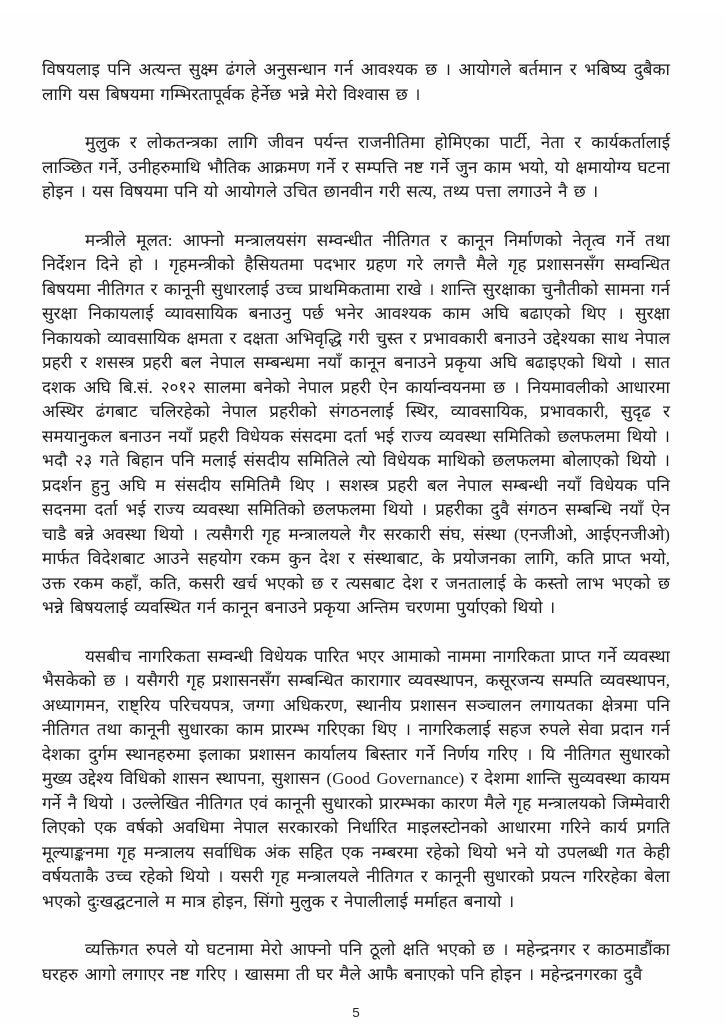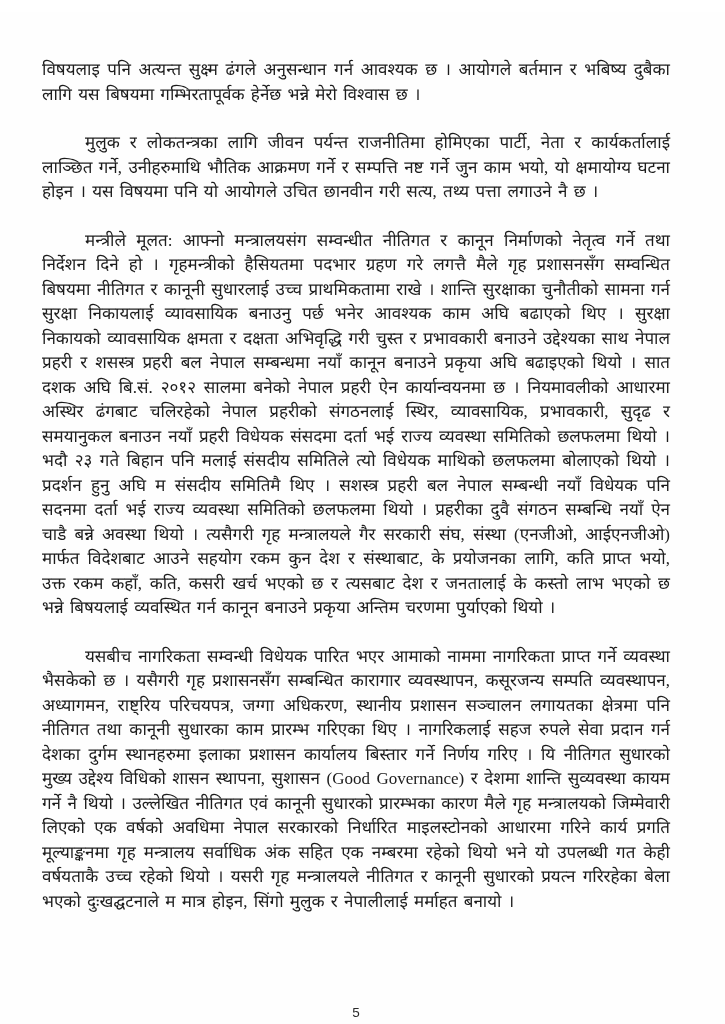--- a/index.html
+++ b/index.html
@@ -43,15 +43,16 @@
 </style>
 </head>
 <body>
 
 <div class="page">
   <div class="body-text">
     <p class="continuation">विषयलाइ पनि अत्यन्त सुक्ष्म ढंगले अनुसन्धान गर्न आवश्यक छ । आयोगले बर्तमान र भबिष्य दुबैका लागि यस बिषयमा गम्भिरतापूर्वक हेर्नेछ भन्ने मेरो विश्वास छ ।</p>
     <p>मुलुक र लोकतन्त्रका लागि जीवन पर्यन्त राजनीतिमा होमिएका पार्टी, नेता र कार्यकर्तालाई लाञ्छित गर्ने, उनीहरुमाथि भौतिक आक्रमण गर्ने र सम्पत्ति नष्ट गर्ने जुन काम भयो, यो क्षमायोग्य घटना होइन । यस विषयमा पनि यो आयोगले उचित छानवीन गरी सत्य, तथ्य पत्ता लगाउने नै छ ।</p>
     <p>मन्त्रीले मूलत: आफ्नो मन्त्रालयसंग सम्वन्धीत नीतिगत र कानून निर्माणको नेतृत्व गर्ने तथा निर्देशन दिने हो । गृहमन्त्रीको हैसियतमा पदभार ग्रहण गरे लगत्तै मैले गृह प्रशासनसँग सम्वन्धित बिषयमा नीतिगत र कानूनी सुधारलाई उच्च प्राथमिकतामा राखे । शान्ति सुरक्षाका चुनौतीको सामना गर्न सुरक्षा निकायलाई व्यावसायिक बनाउनु पर्छ भनेर आवश्यक काम अघि बढाएको थिए । सुरक्षा निकायको व्यावसायिक क्षमता र दक्षता अभिवृद्धि गरी चुस्त र प्रभावकारी बनाउने उद्देश्यका साथ नेपाल प्रहरी र शसस्त्र प्रहरी बल नेपाल सम्बन्धमा नयाँ कानून बनाउने प्रकृया अघि बढाइएको थियो । सात दशक अघि बि.सं. २०१२ सालमा बनेको नेपाल प्रहरी ऐन कार्यान्वयनमा छ । नियमावलीको आधारमा अस्थिर ढंगबाट चलिरहेको नेपाल प्रहरीको संगठनलाई स्थिर, व्यावसायिक, प्रभावकारी, सुदृढ र समयानुकल बनाउन नयाँ प्रहरी विधेयक संसदमा दर्ता भई राज्य व्यवस्था समितिको छलफलमा थियो । भदौ २३ गते बिहान पनि मलाई संसदीय समितिले त्यो विधेयक माथिको छलफलमा बोलाएको थियो । प्रदर्शन हुनु अघि म संसदीय समितिमै थिए । सशस्त्र प्रहरी बल नेपाल सम्बन्धी नयाँ विधेयक पनि सदनमा दर्ता भई राज्य व्यवस्था समितिको छलफलमा थियो । प्रहरीका दुवै संगठन सम्बन्धि नयाँ ऐन चाडै बन्ने अवस्था थियो । त्यसैगरी गृह मन्त्रालयले गैर सरकारी संघ, संस्था (एनजीओ, आईएनजीओ) मार्फत विदेशबाट आउने सहयोग रकम कुन देश र संस्थाबाट, के प्रयोजनका लागि, कति प्राप्त भयो, उक्त रकम कहाँ, कति, कसरी खर्च भएको छ र त्यसबाट देश र जनतालाई के कस्तो लाभ भएको छ भन्ने बिषयलाई व्यवस्थित गर्न कानून बनाउने प्रकृया अन्तिम चरणमा पुर्याएको थियो ।</p>
     <p>यसबीच नागरिकता सम्वन्धी विधेयक पारित भएर आमाको नाममा नागरिकता प्राप्त गर्ने व्यवस्था भैसकेको छ । यसैगरी गृह प्रशासनसँग सम्बन्धित कारागार व्यवस्थापन, कसूरजन्य सम्पति व्यवस्थापन, अध्यागमन, राष्ट्रिय परिचयपत्र, जग्गा अधिकरण, स्थानीय प्रशासन सञ्चालन लगायतका क्षेत्रमा पनि नीतिगत तथा कानूनी सुधारका काम प्रारम्भ गरिएका थिए । नागरिकलाई सहज रुपले सेवा प्रदान गर्न देशका दुर्गम स्थानहरुमा इलाका प्रशासन कार्यालय बिस्तार गर्ने निर्णय गरिए । यि नीतिगत सुधारको मुख्य उद्देश्य विधिको शासन स्थापना, सुशासन (Good Governance) र देशमा शान्ति सुव्यवस्था कायम गर्ने नै थियो । उल्लेखित नीतिगत एवं कानूनी सुधारको प्रारम्भका कारण मैले गृह मन्त्रालयको जिम्मेवारी लिएको एक वर्षको अवधिमा नेपाल सरकारको निर्धारित माइलस्टोनको आधारमा गरिने कार्य प्रगति मूल्याङ्कनमा गृह मन्त्रालय सर्वाधिक अंक सहित एक नम्बरमा रहेको थियो भने यो उपलब्धी गत केही वर्षयताकै उच्च रहेको थियो । यसरी गृह मन्त्रालयले नीतिगत र कानूनी सुधारको प्रयत्न गरिरहेका बेला भएको दुःखद्घटनाले म मात्र होइन, सिंगो मुलुक र नेपालीलाई मर्माहत बनायो ।</p>
+    <p>व्यक्तिगत रुपले यो घटनामा मेरो आफ्नो पनि ठूलो क्षति भएको छ । महेन्द्रनगर र काठमाडौंका घरहरु आगो लगाएर नष्ट गरिए । खासमा ती घर मैले आफै बनाएको पनि होइन । महेन्द्रनगरका दुवै</p>
   </div>
   <div class="page-number">5</div>
 </div>
 
 </body></html>

